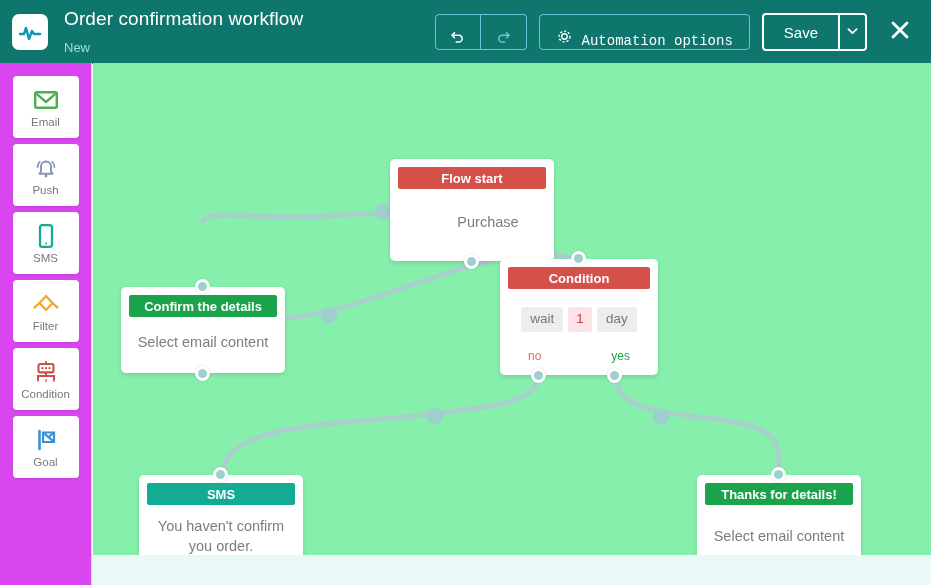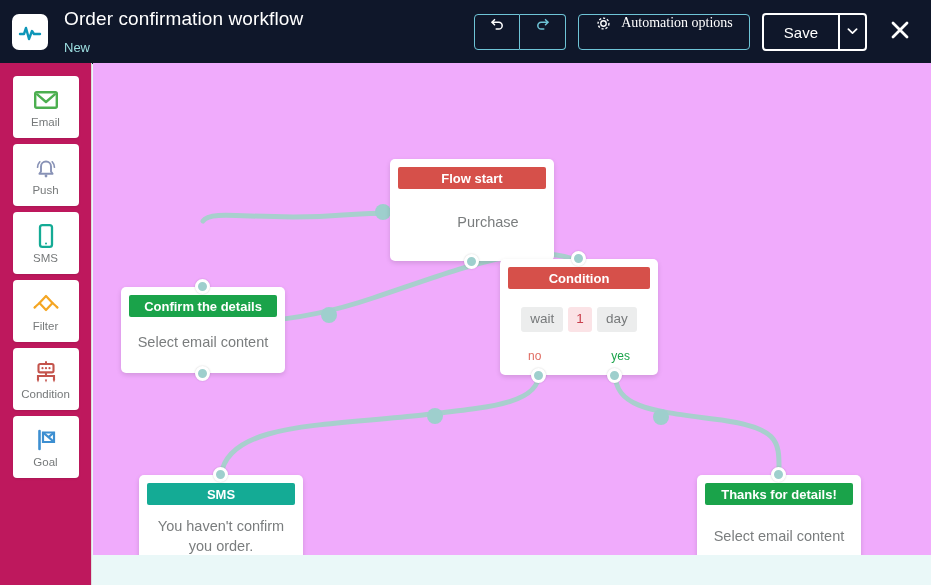--- a/index.html
+++ b/index.html
@@ -7,21 +7,21 @@
     width: 931px; height: 585px;
     font-family: "Liberation Sans", sans-serif;
     overflow: hidden;
     background: #eaf8f8;
   }
 
   
   #header {
     position: absolute; left: 0; top: 0;
     width: 931px; height: 64px;
-    background: #0f172a;
+    background: #0f766e;
     display: flex; align-items: center;
   }
   #brand-logo {
     width: 36px; height: 36px; margin-left: 12px;
     background: #ffffff; border-radius: 7px;
     display: flex; align-items: center; justify-content: center;
     flex: none;
   }
   #brand-logo svg { display: block; }
   #title-block { margin-left: 16px; line-height: 1.1; }
@@ -33,22 +33,22 @@
     color: #9ddfe1; font-size: 13px; margin-top: 11px;
   }
   #header-actions {
     margin-left: auto; display: flex; align-items: center;
     margin-right: 14px; gap: 12px;
   }
   .hbtn-group { display: flex; }
   .hbtn {
     height: 36px; border: 1.5px solid #6ec4d6;
     background: transparent; color: #ffffff;
-    display: flex; align-items: flex-start; justify-content: center;
-    cursor: pointer; font-size: 14px; font-family: Liberation Serif, serif;
+    display: flex; align-items: flex-end; justify-content: center;
+    cursor: pointer; font-size: 14px; font-family: Liberation Mono, monospace;
   }
   .hbtn.icon-only { width: 46px; }
   .hbtn.left  { border-radius: 4px 0 0 4px; }
   .hbtn.right { border-radius: 0 4px 4px 0; border-left: none; }
   .hbtn.single { border-radius: 4px; padding: 0 16px; gap: 9px; }
   .hbtn span.lbl { white-space: nowrap; font-size: 14px; }
   #save-group { display: flex; }
   #save-button {
     height: 38px; padding: 0 20px;
     border: 2px solid #ffffff; border-right: 1px solid #ffffff;
@@ -68,41 +68,41 @@
   #close-button {
     width: 34px; height: 34px; cursor: pointer;
     display: flex; align-items: center; justify-content: center;
     margin-left: 4px;
   }
 
   
   #sidebar {
     position: absolute; left: 0; top: 63px;
     width: 92px; height: 522px;
-    background: #be185d;
+    background: #d946ef;
     border-right: 1px solid #dcdedd;
     padding-top: 8px;
     overflow: hidden;
   }
   .side-item {
     width: 66px; height: 62px; margin: 5px auto 6px auto;
     background: #ffffff; border-radius: 4px;
     box-shadow: 0 1px 2px rgba(0,0,0,.10);
     display: flex; flex-direction: column;
     align-items: center; justify-content: center;
     cursor: pointer; gap: 3px;
   }
   .side-icon { height: 26px; display: flex; align-items: center; justify-content: center; }
   .side-label { font-size: 11.5px; color: #76797a; }
 
   
   #canvas {
     position: absolute; left: 93px; top: 63px;
     width: 838px; height: 492px;
-    background: #f0abfc;
+    background: #86efac;
     overflow: hidden;
   }
   #edges { position: absolute; left: 0; top: 0; width: 838px; height: 522px; }
 
   .node {
     position: absolute;
     background: #ffffff;
     border-radius: 5px;
     box-shadow: 0 2px 5px rgba(0,0,0,.13);
     overflow: visible;

